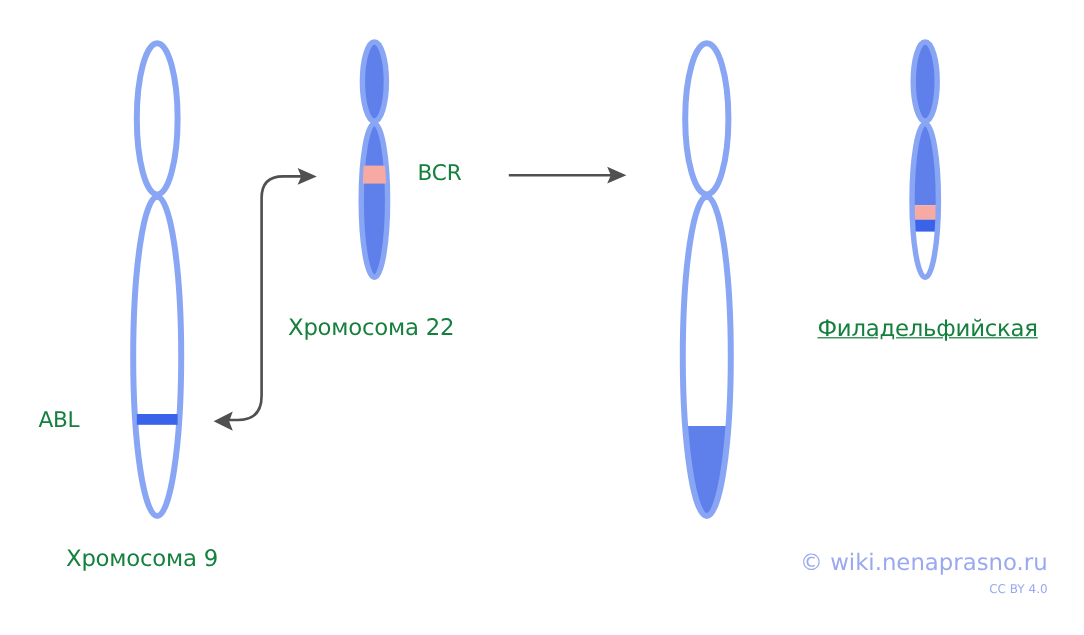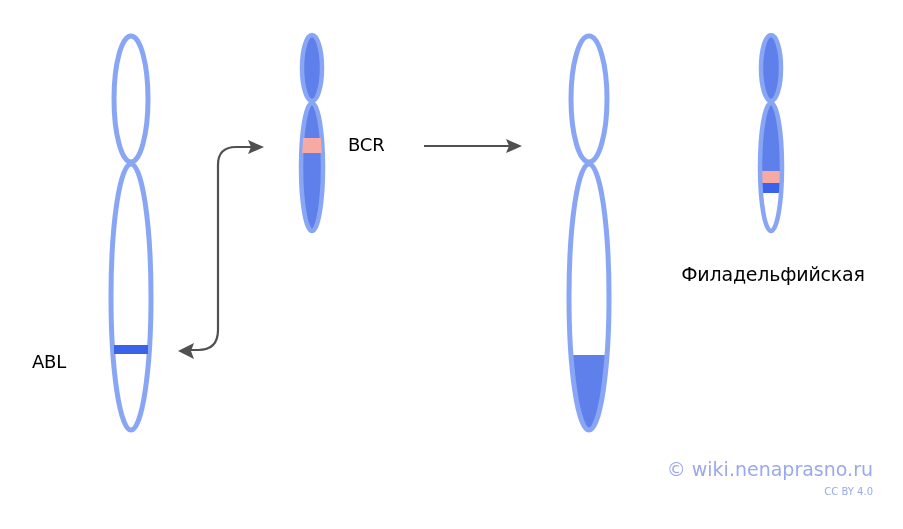--- a/index.html
+++ b/index.html
@@ -1,18 +1,18 @@
 <!DOCTYPE html>
 <html><head>
 <meta charset="utf-8">
 <style>
   html, body { margin: 0; padding: 0; background: #ffffff; }
   .canvas { position: relative; width: 903px; height: 529px; overflow: hidden; background: #ffffff; font-family: "DejaVu Sans", "Liberation Sans", sans-serif; }
   svg { position: absolute; left: 0; top: 0; }
-  .label { position: absolute; color: #000000; font-size: 19px; white-space: nowrap; letter-spacing: -0.2px; }
+  .label { position: absolute; color: #15803d; font-size: 19px; white-space: nowrap; letter-spacing: -0.2px; }
   .gene { font-size: 18px; }
   .ph-label { text-align: center; line-height: 24px; }
   .credit { position: absolute; right: 30px; text-align: right; color: #9aa9ee; white-space: nowrap; }
   .credit-site { top: 458px; font-size: 19px; }
   .credit-lic { top: 486px; font-size: 10px; }
 </style>
 </head>
 <body>
 
 <div class="canvas">
@@ -63,22 +63,24 @@
       <ellipse cx="771" cy="167" rx="11" ry="64" fill="#ffffff"></ellipse>
       <g clip-path="url(#clipPh)">
         <rect x="760" y="100" width="22" height="71" fill="#5f80ea"></rect>
         <rect x="760" y="171" width="22" height="12" fill="#f7a9a3"></rect>
         <rect x="760" y="183" width="22" height="10" fill="#3a63ea"></rect>
       </g>
       <ellipse cx="771" cy="167" rx="11" ry="64" fill="none" stroke="#89a6f5" stroke-width="4.5"></ellipse>
     </g>
   </svg>
 
-  <div class="label gene" style="left:32px; top:351px;">ABL</div>
+  <div class="label gene" style="left:32px; top:340px;">ABL</div>
   <div class="label gene" style="left:348px; top:134px;">BCR</div>
+  <div class="label" style="left:240px; top:262px;">Хромосома 22</div>
+  <div class="label" style="left:55px; top:455px;">Хромосома 9</div>
 
-  <div class="label ph-label" style="left:664px; top:262px; width:218px;">
+  <div class="label ph-label" style="left:664px; top:262px; width:218px;text-decoration:underline;">
     <div>Филадельфийская</div>
   </div>
 
   <div class="credit credit-site">© wiki.nenaprasno.ru</div>
   <div class="credit credit-lic">CC BY 4.0</div>
 </div>
 
 </body></html>

